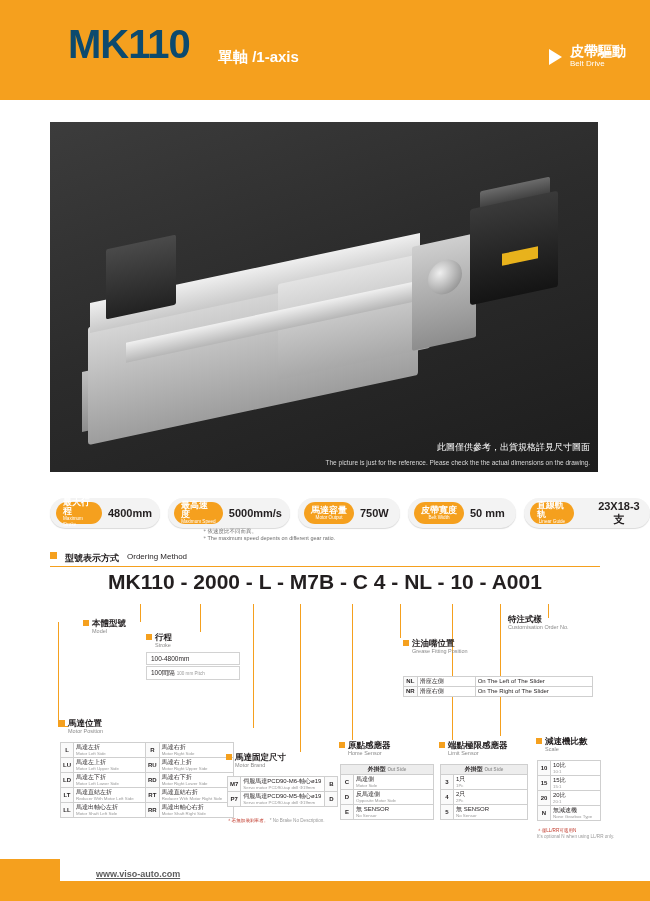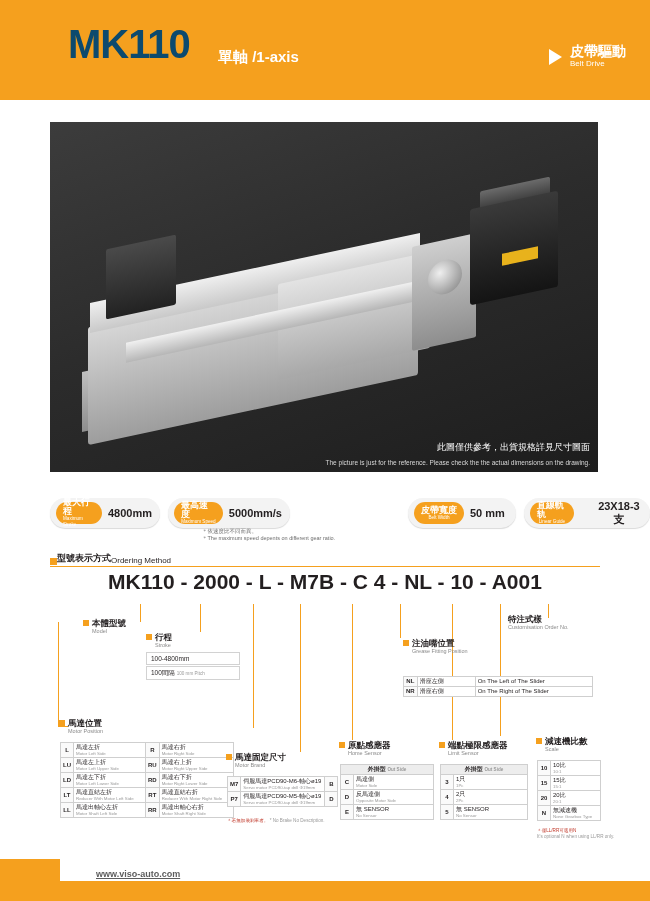--- a/index.html
+++ b/index.html
@@ -122,21 +122,21 @@
   }
   .pill .cap .c1 { font-size:9px; font-weight:bold; line-height:9px;}
   .pill .cap .c2 { font-size:4.6px; line-height:6px;}
   .pill .val { font-size:11px; font-weight:bold; color:#231f20; padding-right:8px;text-align:center;}
   .pill-note {
     position:absolute; left:152px; top:30px; font-size:5.5px; color:#6d6d6d; line-height:7px;
   }
 
   
   .sec-head {
-    position:absolute; left:50px; top:552px; display:flex; align-items:flex-end; gap:0;
+    position:absolute; left:50px; top:552px; display:flex; align-items:flex-start; gap:8px;
   }
   .sec-sq { width:7px;height:7px;background:#f5a01e; }
   .sec-txt { font-size:9px; color:#231f20; font-weight:bold; }
 
   .order-line {
     position:absolute; left:0; top:570px; width:650px;
     text-align:center; font-size:21px; font-weight:bold; letter-spacing:0px;
     color:#231f20;
   }
 
@@ -233,20 +233,27 @@
   </div>
 
   <div class="pill" style="left:118px; width:122px;">
     <div class="cap">
       <div class="c1">最高速度</div>
       <div class="c2">Maximum Speed</div>
     </div>
     <div class="val">5000mm/s</div>
   </div>
 
+  <div class="pill" style="left:248px; width:102px;">
+    <div class="cap">
+      <div class="c1">馬達容量</div>
+      <div class="c2">Motor Output</div>
+    </div>
+    <div class="val">750W</div>
+  </div>
 
   <div class="pill" style="left:358px; width:108px;">
     <div class="cap">
       <div class="c1">皮帶寬度</div>
       <div class="c2">Belt Width</div>
     </div>
     <div class="val">50 mm</div>
   </div>
 
   <div class="pill" style="left:474px; width:126px;gap:16px;">

